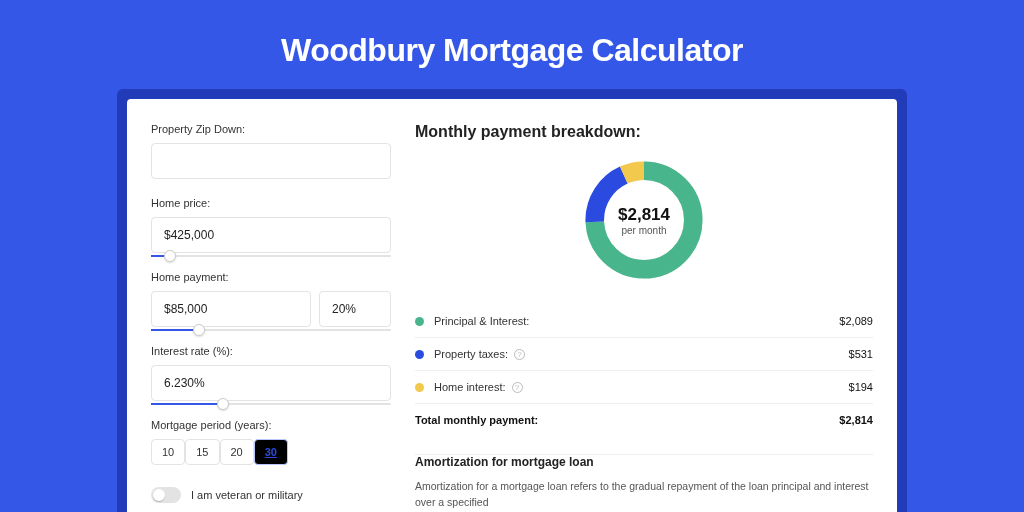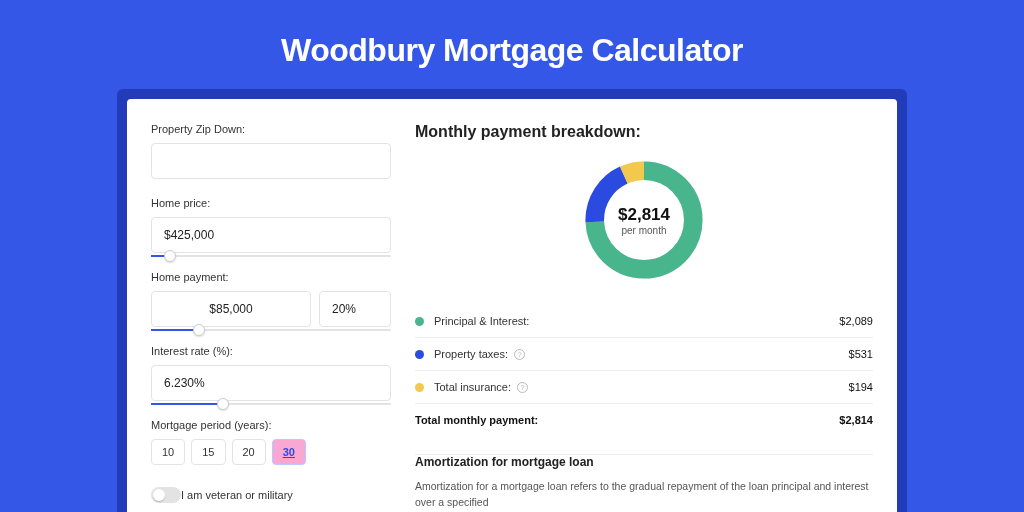--- a/index.html
+++ b/index.html
@@ -76,41 +76,41 @@
     position: absolute;
     top: -5px;
     width: 12px; height: 12px;
     background: #fff;
     border: 1px solid #ccc;
     border-radius: 50%;
     box-shadow: 0 1px 2px rgba(0,0,0,.15);
     transform: translateX(-50%);
   }
   .dp-row { display:flex; gap:8px; }
-  .dp-row .field-input:first-child { flex: 1 1 auto; text-align: center; }
+  .dp-row .field-input:first-child { flex: 1 1 auto; }
   .dp-row .field-input:last-child { width: 72px; flex: 0 0 72px; }
-  .period-btns { display:flex; gap:6px; margin-top:2px; }
+  .period-btns { display:flex; margin-top:2px; }
   .period-btn {
     border: 1px solid #e3e3e3;
     background: #fff;
     border-radius: 4px;
     padding: 6px 10px;
     font-size: 11px;
     cursor: pointer;
     color: #333;
   }
   .period-btn.active {
-    background: #f9a8d4;
+    background: #000000;
     border-color: #b9c8ff;
     color: #2b4be0;
     font-weight: 600;
     text-decoration: underline;
   }
   .toggle-row {
-    display:flex; align-items:center; 
+    display:flex; align-items:center; gap:10px;
     margin-top: 10px;
     font-size: 11px; color:#333;
   }
   .toggle {
     width: 30px; height: 16px;
     background: #e3e3e3;
     border-radius: 10px;
     position: relative;
     cursor:pointer;
   }
@@ -254,21 +254,21 @@
               <span class="legend-val">$2,089</span>
             </div>
             <div class="legend-row">
               <span class="legend-dot" style="background: rgb(43, 75, 224);"></span>
               <span class="legend-label">Property taxes:</span>
               <span class="legend-info">?</span>
               <span class="legend-val">$531</span>
             </div>
             <div class="legend-row">
               <span class="legend-dot" style="background: rgb(242, 201, 76);"></span>
-              <span class="legend-label">Total insurance:</span>
+              <span class="legend-label">Home interest:</span>
               <span class="legend-info">?</span>
               <span class="legend-val">$194</span>
             </div>
           </div>
 
         <div class="total-row">
           <span class="legend-label">Total monthly payment:</span>
           <span class="legend-val">$2,814</span>
         </div>
 

